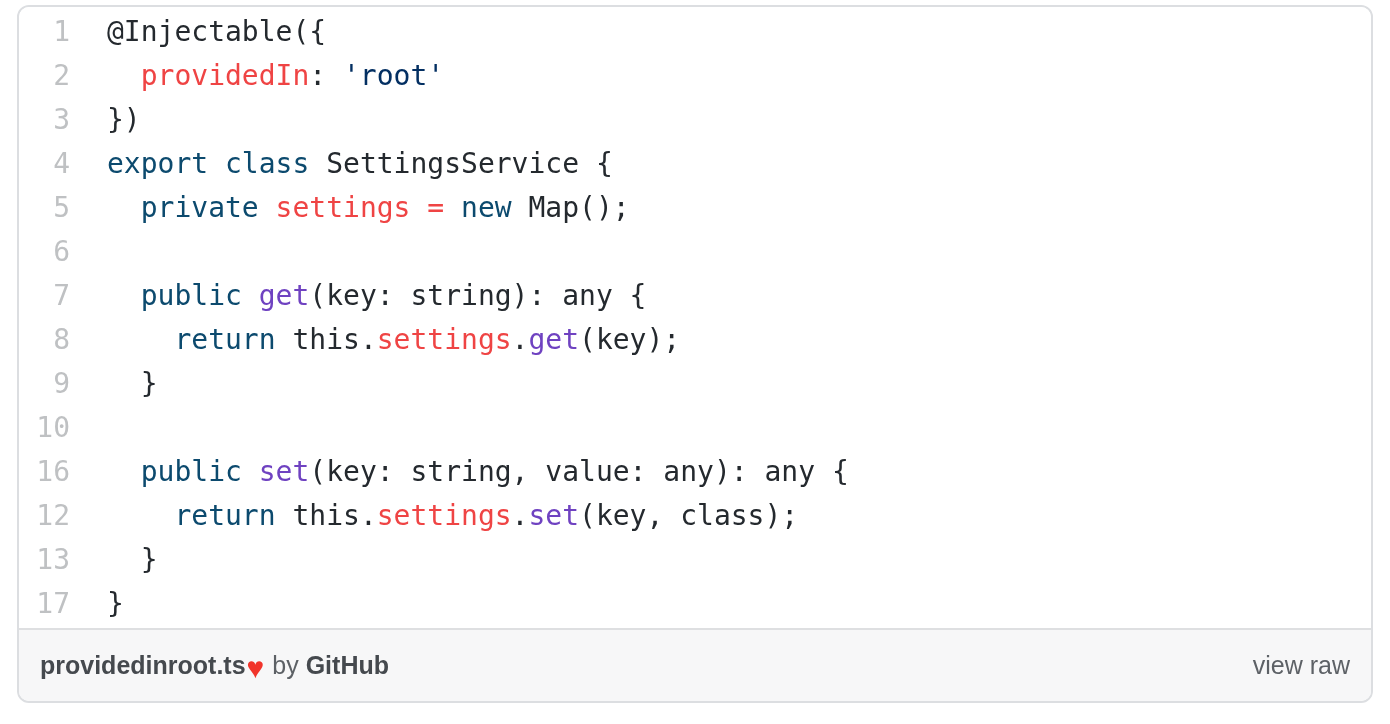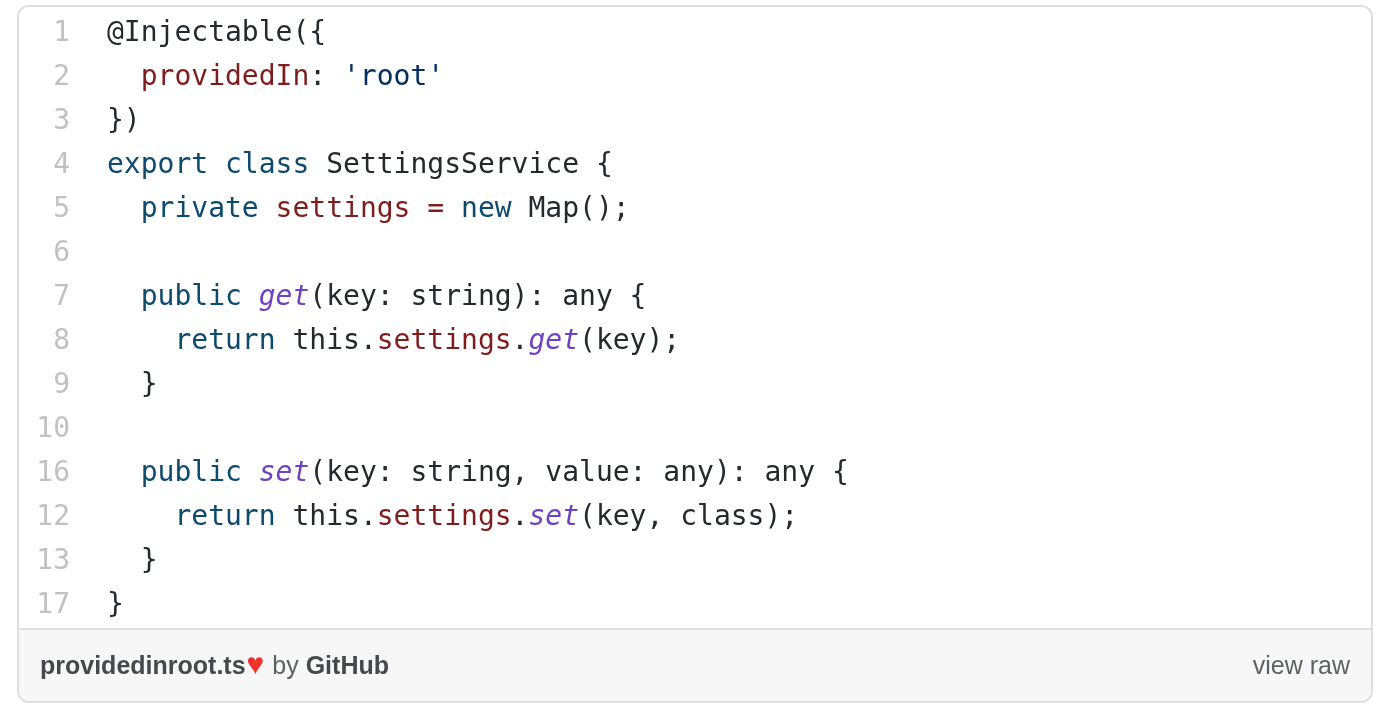--- a/index.html
+++ b/index.html
@@ -55,38 +55,38 @@
     font-family: "DejaVu Sans Mono", "Liberation Mono", monospace;
     font-size: 28px;
     line-height: 44px;
     white-space: pre;
     overflow: hidden;
     color: #24292e;
   }
 
   .tok-text     { color: #24292e; }
   .tok-keyword  { color: #0c4a6e; }
-  .tok-function { color: #6f42c1; font-style: italic; }
-  .tok-variable { color: #7f1d1d; }
+  .tok-function { color: #6f42c1; }
+  .tok-variable { color: #ef4444; }
   .tok-string   { color: #032f62; }
 
   .gist-meta {
     background: #f7f7f8;
     border-top: 2px solid #dedfe1;
     height: 71px;
     padding: 0 21px;
     display: flex;
     align-items: center;
     justify-content: space-between;
     font-size: 25px;
     color: #5d6166;
     white-space: pre;
   }
 
-  .meta-left { display: flex; align-items: flex-start; white-space: pre; }
+  .meta-left { display: flex; align-items: flex-end; white-space: pre; }
 
   .bold-link {
     font-weight: 700;
     color: #45494e;
     text-decoration: none;
     cursor: pointer;
   }
 
   .heart {
     color: #f1342b;

